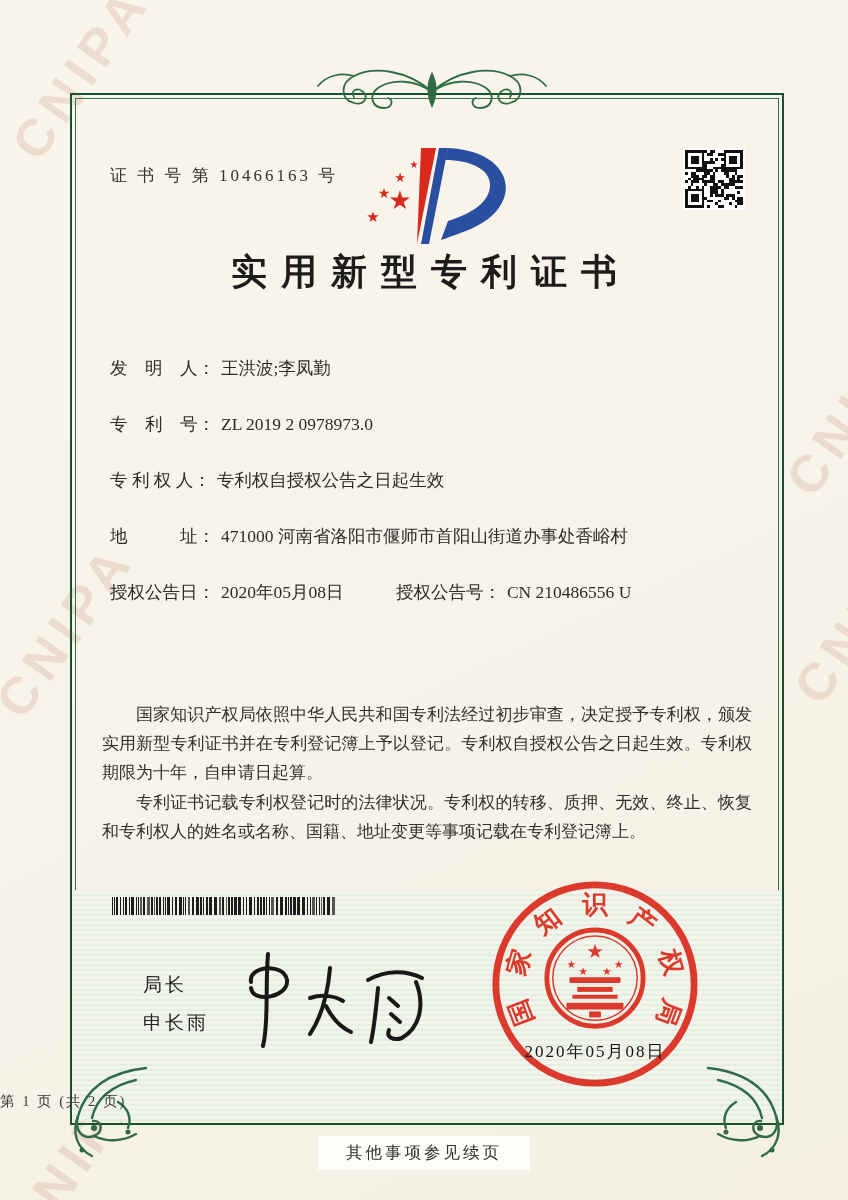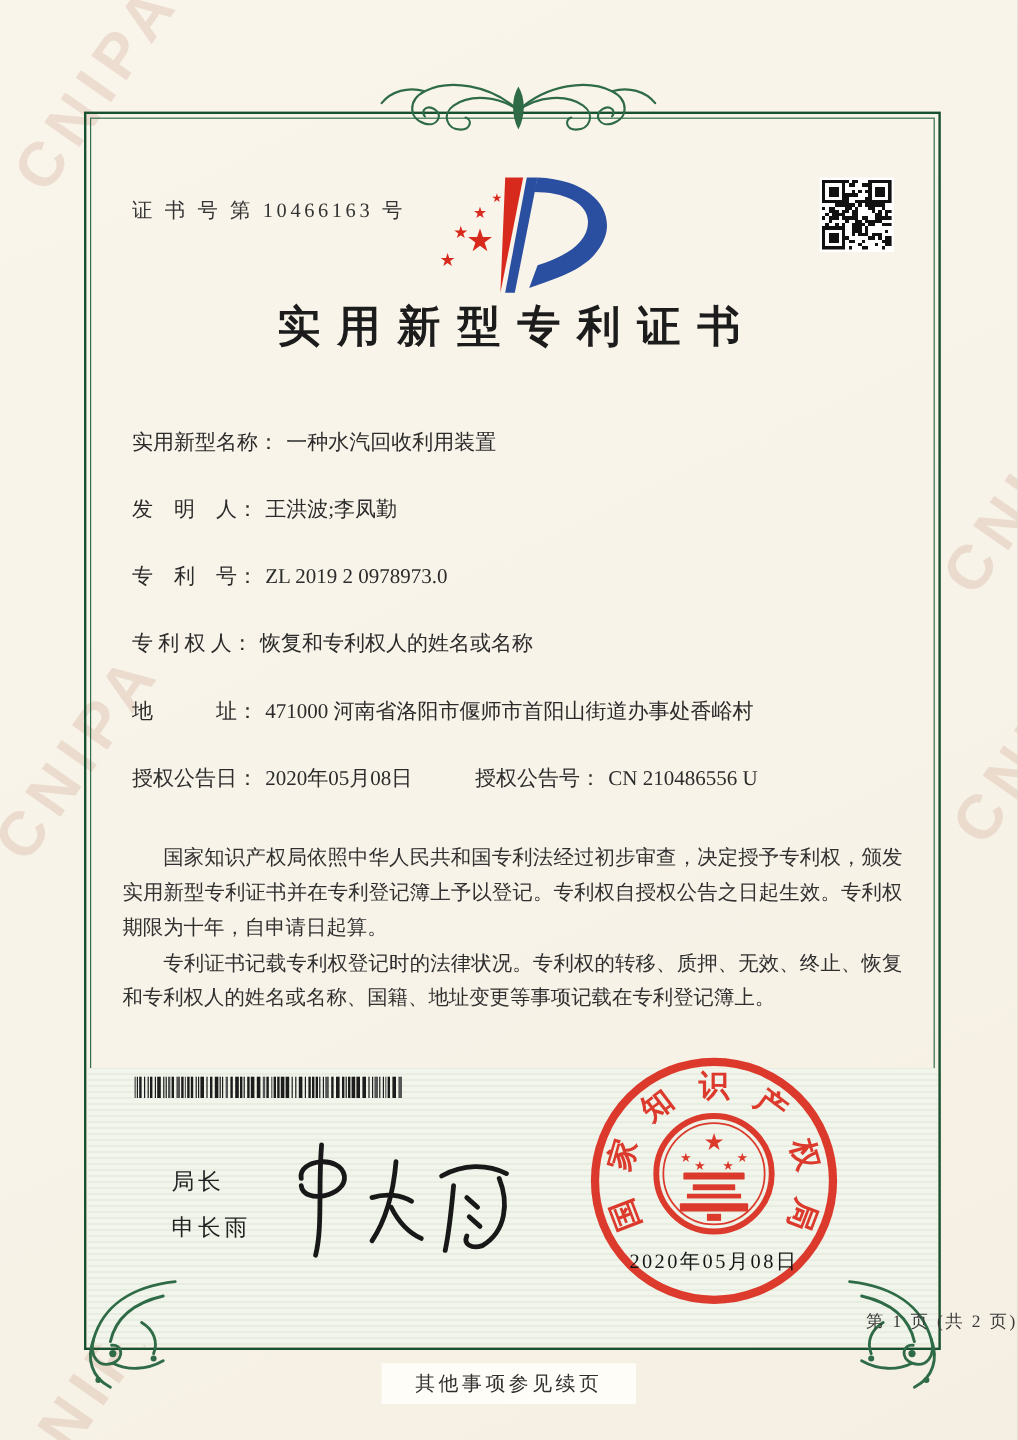--- a/index.html
+++ b/index.html
@@ -41,21 +41,21 @@
   }
   .barcode{position:absolute;left:112px;top:897px;width:226px;height:18px;}
   .officer{position:absolute;left:116px;top:972px;font-size:19px;color:#222;}
   .officer div{margin-bottom:12px;letter-spacing:3px;margin-left:27px;}
   .signature{position:absolute;left:238px;top:940px;}
   .seal{position:absolute;left:487px;top:876px;width:216px;height:216px;}
   .seal-date{
     position:absolute;left:497px;top:1040px;width:196px;text-align:center;
     font-size:17px;letter-spacing:2px;color:#151515;
   }
-  .page-num{position:absolute;left:0;right:0;top:1092px;text-align:right;font-size:14.5px;letter-spacing:2px;color:#3a3a3a;}
+  .page-num{position:absolute;left:0;right:0;top:1092px;text-align:left;font-size:14.5px;letter-spacing:2px;color:#3a3a3a;}
   .cont-note{
     position:absolute;left:0;right:0;top:1136px;text-align:center;
   }
   .cont-note span{
     display:inline-block;background:#fffdf7;padding:6px 28px;
     font-size:16.5px;letter-spacing:3px;color:#2e2e2e;text-align:center;
   }
   .ornament-top{position:absolute;left:298px;top:58px;}
   .corner-bl{position:absolute;left:58px;top:1058px;}
   .corner-br{position:absolute;right:52px;top:1058px;transform:scaleX(-1);}
@@ -365,30 +365,27 @@
       <rect x="8" y="20" width="1" height="1" fill="#111"></rect>
       <rect x="12" y="20" width="1" height="1" fill="#111"></rect>
       <rect x="13" y="20" width="1" height="1" fill="#111"></rect>
       <rect x="18" y="20" width="1" height="1" fill="#111"></rect>
     </svg>
 
   <div class="title">实用新型专利证书</div>
 
   <div class="fields">
     <div class="field-row">
-      <span class="flabel">实用新型名称：</span><span class="fvalue">一种水汽回收利用装置</span>
-    </div>
-    <div class="field-row">
       <span class="flabel">发　明　人：</span><span class="fvalue">王洪波;李凤勤</span>
     </div>
     <div class="field-row">
       <span class="flabel">专　利　号：</span><span class="fvalue">ZL 2019 2 0978973.0</span>
     </div>
     <div class="field-row">
-      <span class="flabel">专 利 权 人：</span><span class="fvalue">恢复和专利权人的姓名或名称</span>
+      <span class="flabel">专 利 权 人：</span><span class="fvalue">专利权自授权公告之日起生效</span>
     </div>
     <div class="field-row">
       <span class="flabel">地　　　址：</span><span class="fvalue">471000 河南省洛阳市偃师市首阳山街道办事处香峪村</span>
     </div>
     <div class="field-row">
       <span class="flabel">授权公告日：</span><span class="fvalue">2020年05月08日</span>
       <span class="flabel pair2">授权公告号：</span><span class="fvalue">CN 210486556 U</span>
     </div>
   </div>
 

